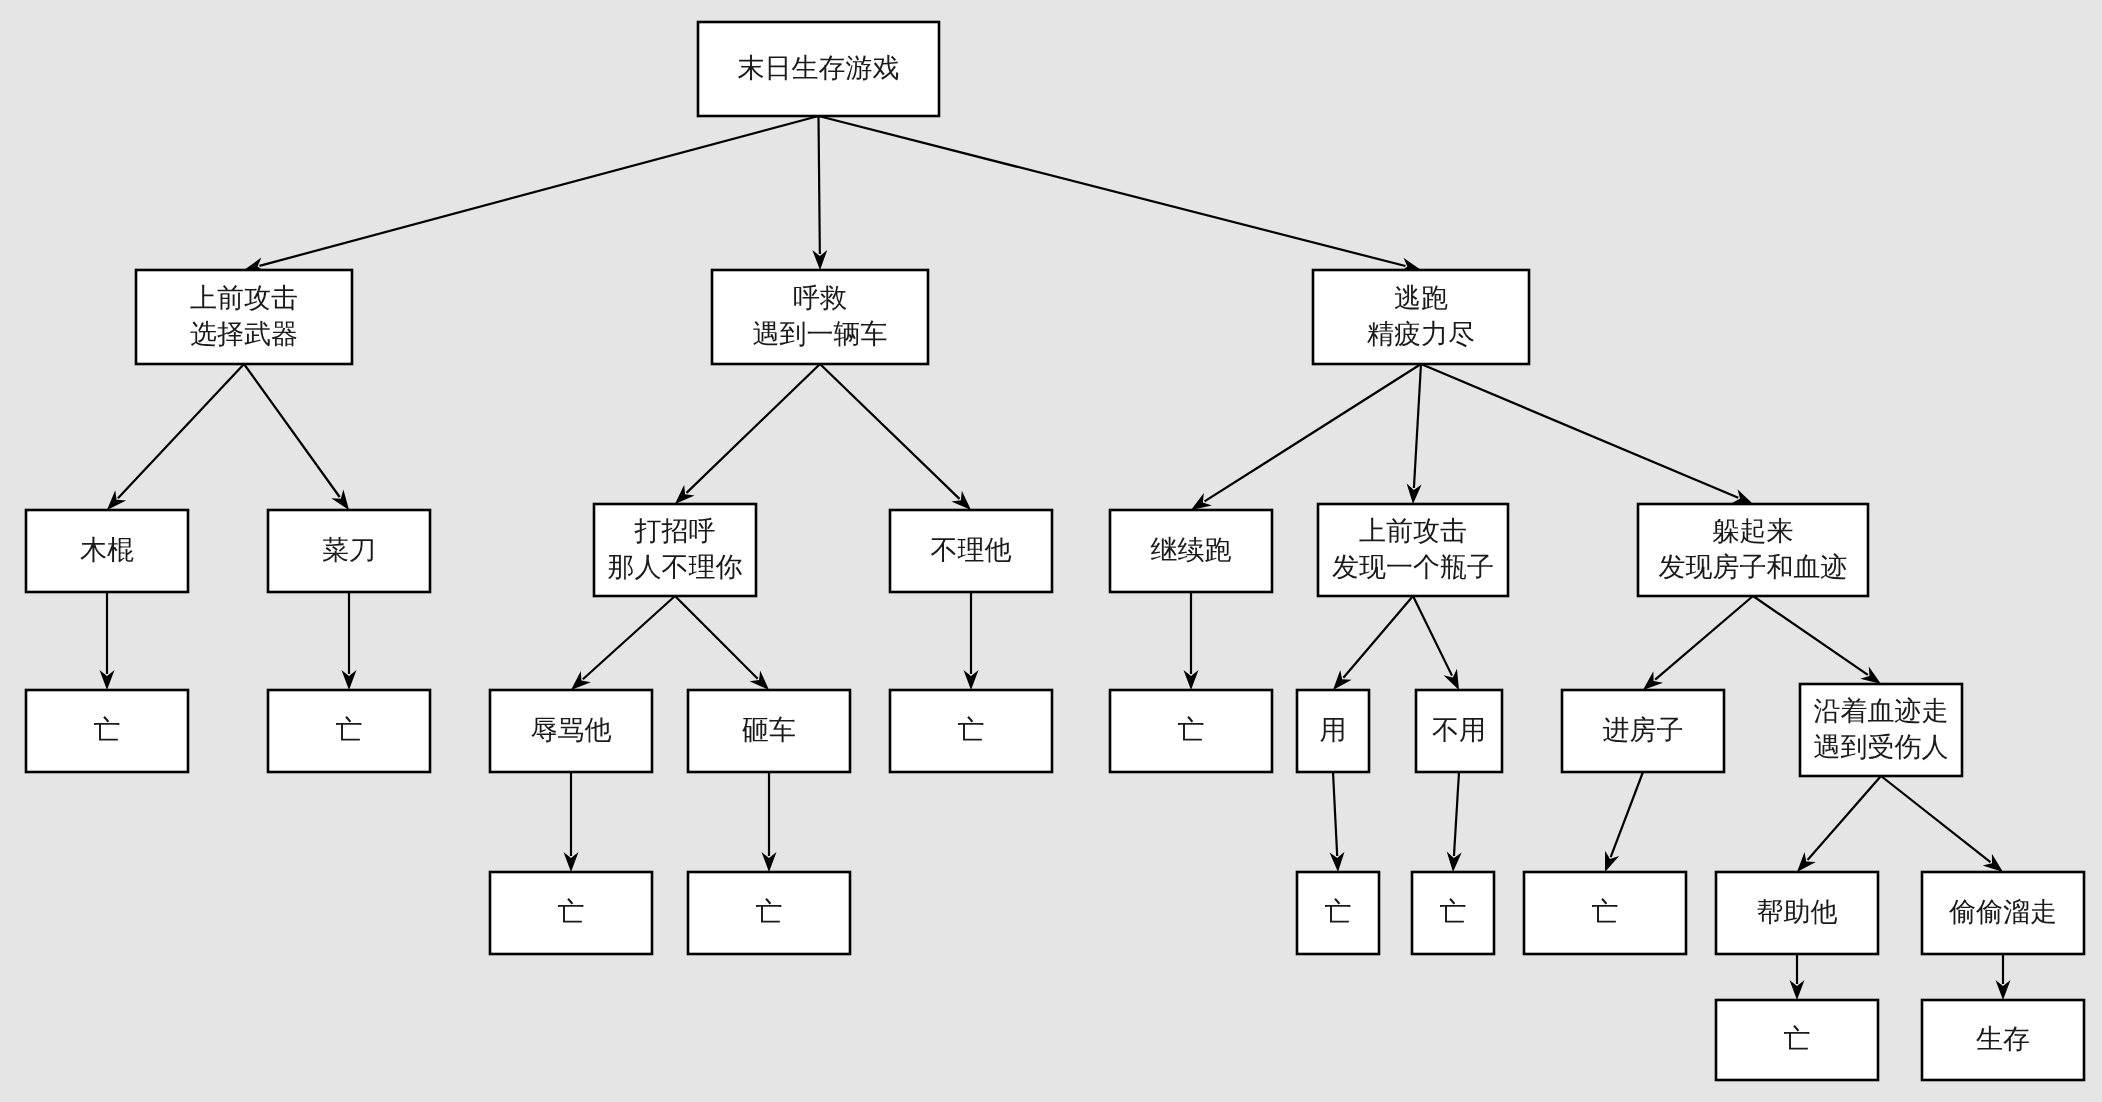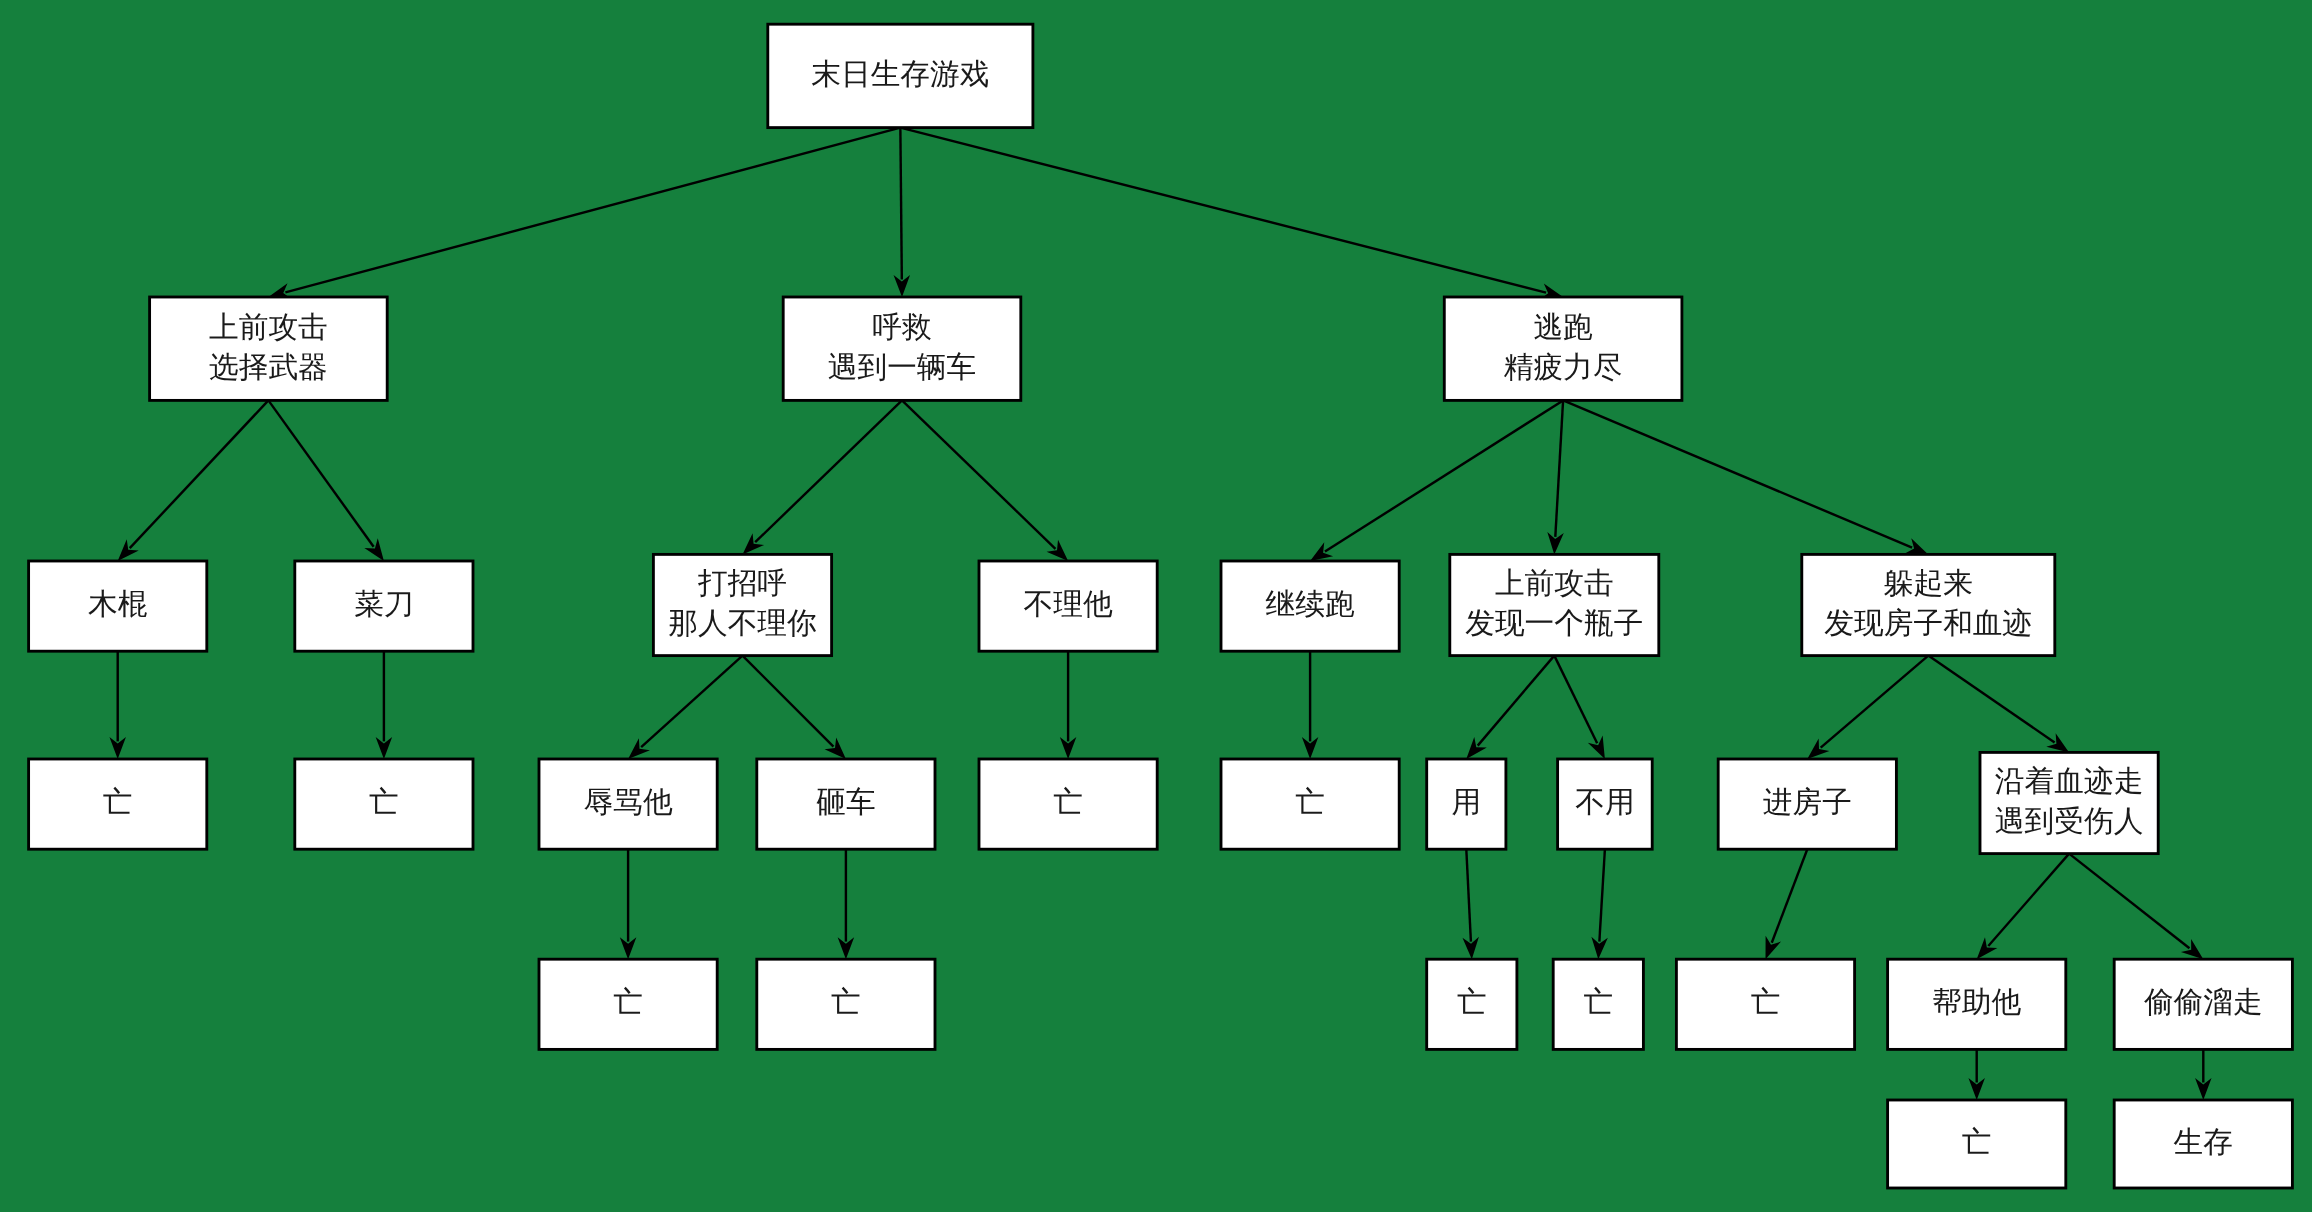--- a/index.html
+++ b/index.html
@@ -10,21 +10,21 @@
   body {
     width: 2102px;
     height: 1102px;
     font-family: "DejaVu Sans", "Liberation Sans", sans-serif;
     overflow: hidden;
   }
   #diagram-root {
     position: relative;
     width: 2102px;
     height: 1102px;
-    background: #15803d;
+    background: #e5e5e5;
   }
   svg#tree-svg {
     position: absolute;
     left: 0;
     top: 0;
     width: 2102px;
     height: 1102px;
     display: block;
   }
   .node-box {

